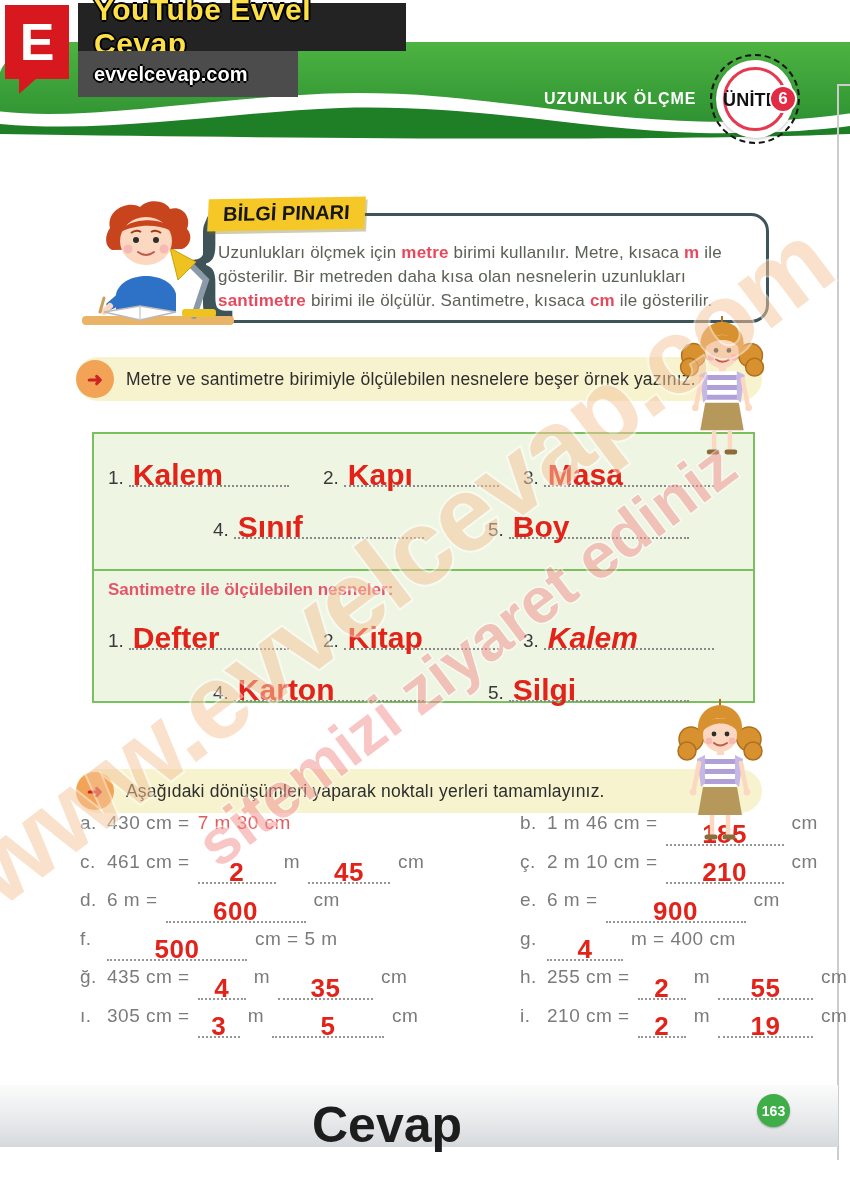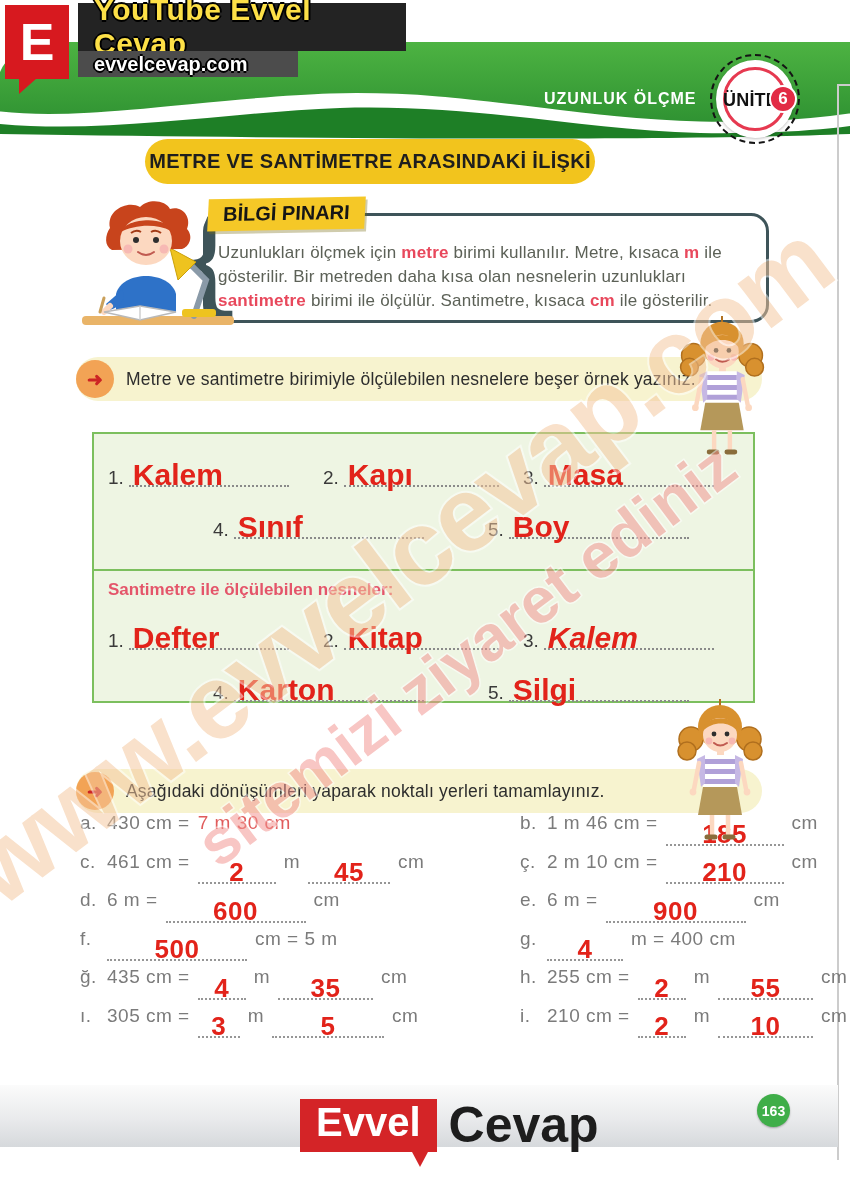--- a/index.html
+++ b/index.html
@@ -6,21 +6,21 @@
   .page{position:relative;width:850px;height:1179px;background:#ffffff;overflow:hidden;
         font-family:"Liberation Sans",sans-serif;}
 
   
   .band-svg{position:absolute;left:0;top:0;z-index:1;}
 
   .logo-bar{position:absolute;left:78px;top:3px;width:328px;height:48px;background:#232323;z-index:4;
             display:flex;align-items:center;padding-left:16px;box-sizing:border-box;}
   .logo-bar-text{color:#fde047;font-size:30px;font-weight:bold;letter-spacing:0.5px;
             text-shadow:-2px 0 #000,2px 0 #000,0 2px #000,0 -2px #000;}
-  .site-bar{position:absolute;left:78px;top:51px;width:220px;height:26px;background:#4c4c4c;z-index:4;
+  .site-bar{position:absolute;left:78px;top:51px;width:220px;height:46px;background:#4c4c4c;z-index:4;
             display:flex;align-items:center;padding-left:16px;box-sizing:border-box;}
   .site-bar-text{color:#fff;font-size:20px;font-weight:bold;
             text-shadow:-2px 0 #000,2px 0 #000,0 2px #000,0 -2px #000;}
   .e-logo{position:absolute;left:5px;top:5px;width:64px;height:74px;background:#d7191f;z-index:5;
           display:flex;align-items:center;justify-content:center;}
   .e-logo-letter{color:#fff;font-size:52px;font-weight:bold;}
   .e-logo::after{content:"";position:absolute;left:14px;bottom:-15px;width:0;height:0;
           border-top:16px solid #d7191f;border-right:18px solid transparent;}
 
   .unit-label{position:absolute;left:544px;top:90px;z-index:4;color:#fff;font-size:16px;
@@ -148,23 +148,20 @@
 
   <div class="unit-label">UZUNLUK ÖLÇME</div>
   <div class="unite-badge">
     <div class="badge-dash"></div>
     <div class="badge-white"></div>
     <div class="badge-ring"></div>
     <div class="badge-text">ÜNİTE</div>
     <div class="badge-num">6</div>
   </div>
 
-  <div class="title-pill">
-    <span class="title-pill-text">METRE VE SANTİMETRE ARASINDAKİ İLİŞKİ</span>
-  </div>
 
   <div class="brace">{</div>
   <div class="info-bubble"></div>
   <div class="info-label">BİLGİ PINARI</div>
   <div class="info-text" id="info-text"><span class="seg">Uzunlukları ölçmek için </span><span class="seg-red">metre</span><span class="seg"> birimi kullanılır. Metre, kısaca </span><span class="seg-red">m</span><span class="seg"> ile gösterilir. Bir metreden daha kısa olan nesnelerin uzunlukları </span><span class="seg-red">santimetre</span><span class="seg"> birimi ile ölçülür. Santimetre, kısaca </span><span class="seg-red">cm</span><span class="seg"> ile gösterilir.</span></div>
 
   <svg class="boy-svg" width="160" height="135" viewBox="0 0 160 135">
     <rect x="6" y="118" width="152" height="9" rx="4" fill="#e9b468"></rect>
     <path d="M118,118 L130,82 L110,62" stroke="#8a9aa8" stroke-width="6" fill="none" stroke-linecap="round"></path>
     <path d="M94,50 L120,64 L102,82 Z" fill="#eec31f" stroke="#caa00a" stroke-width="1"></path>
@@ -434,33 +431,32 @@
         <span class="ex-q">cm</span>
       </div>
       <div class="ex-row">
         <span class="ex-label">i.</span>
         <span class="ex-q">210 cm =</span>
         <span class="ex-blank" style="width: 48px;">
           <span class="ex-ans">2</span>
         </span>
         <span class="ex-q">m</span>
         <span class="ex-blank" style="width: 95px;">
-          <span class="ex-ans">10</span>
+          <span class="ex-ans">19</span>
         </span>
         <span class="ex-q">cm</span>
       </div>
     </div>
 
   <div class="watermark">
     <div class="wm1">www.evvelcevap.com</div>
     <div class="wm2">sitemizi ziyaret ediniz</div>
   </div>
 
   <div class="footer-band"></div>
   <div class="brand-logo">
-    <span class="brand-red">Evvel</span>
     <span class="brand-black">Cevap</span>
   </div>
   <div class="page-circle">163</div>
 
   <div class="edge-right"></div>
   <div class="edge-top-right"></div>
 </div>
 
 </body></html>

